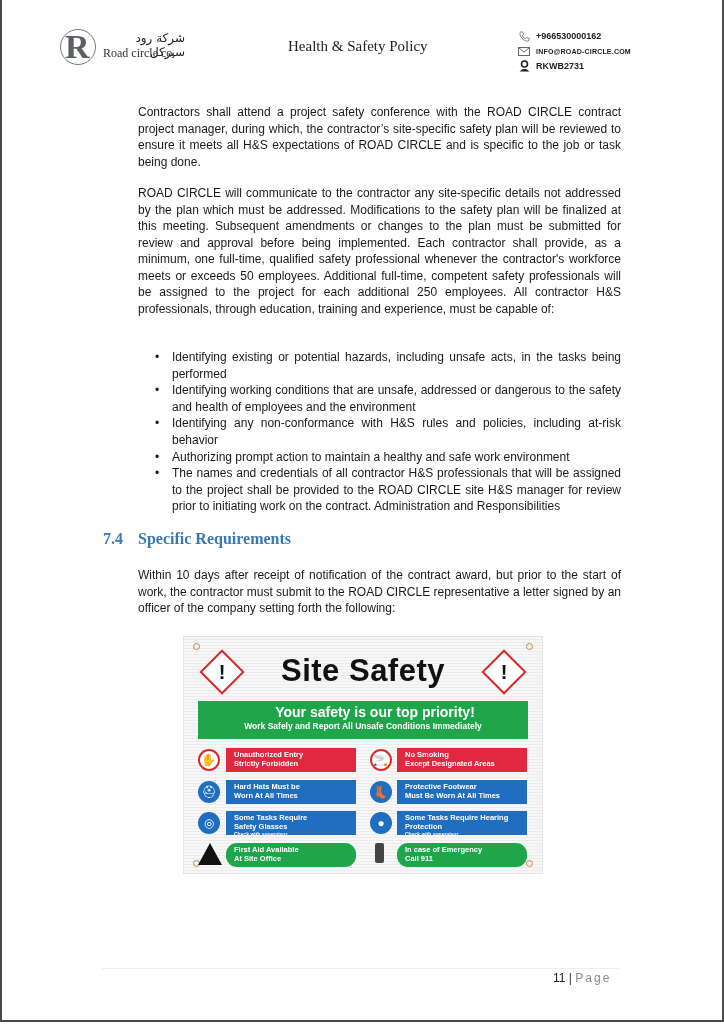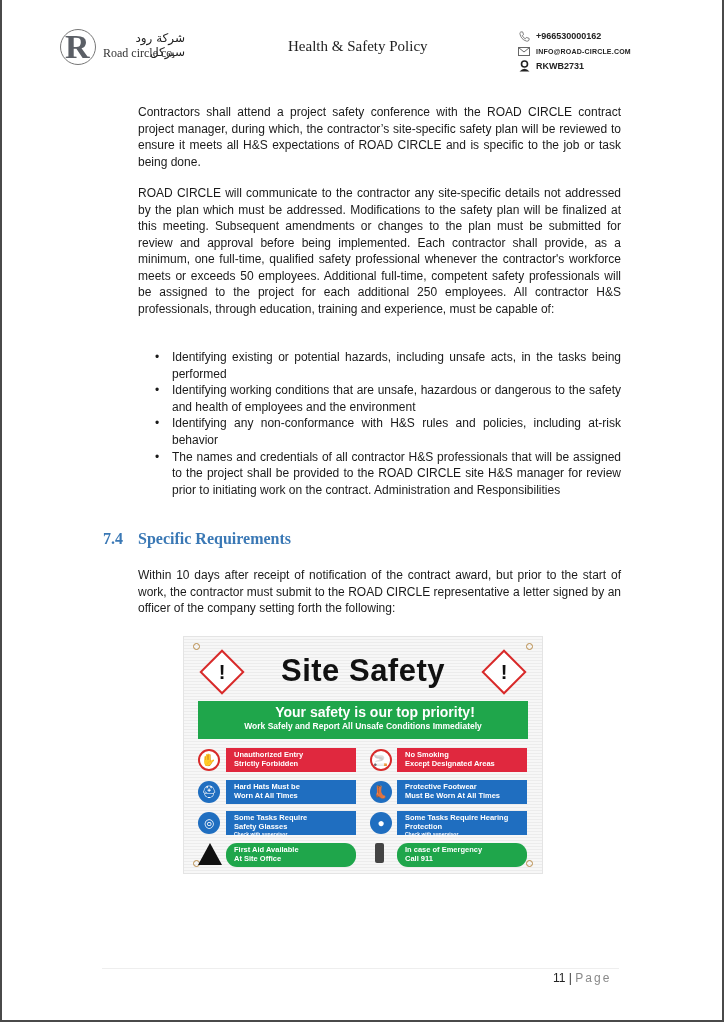--- a/index.html
+++ b/index.html
@@ -88,22 +88,23 @@
       </svg>
     </span>
   <span>RKWB2731</span>
 </div>
 
 <p class="para p1" style="margin:0">Contractors shall attend a project safety conference with the ROAD CIRCLE  contract project manager, during which, the contractor’s site-specific safety plan will be reviewed to ensure it meets all H&amp;S expectations of ROAD CIRCLE  and is specific to the job or task being done.</p>
 <p class="para p2" style="margin:0">ROAD CIRCLE  will communicate to the contractor any site-specific details not addressed by the plan which must be addressed. Modifications to the safety plan will be finalized at this meeting. Subsequent amendments or changes to the plan must be submitted for review and approval before being implemented. Each contractor shall provide, as a minimum, one full-time, qualified safety professional whenever the contractor's workforce meets or exceeds 50 employees. Additional full-time, competent safety professionals will be assigned to the project for each additional 250 employees. All contractor H&amp;S professionals, through education, training and experience, must be capable of:</p>
 
 <ul class="bullets">
   <li>Identifying existing or potential hazards, including unsafe acts, in the tasks being performed</li>
-  <li>Identifying working conditions that are unsafe, hazardous or dangerous to the safety and health of employees and the environment</li>
+  <li>Identifying working conditions that are unsafe, addressed or dangerous to the safety and health of employees and the environment</li>
   <li>Identifying any non-conformance with H&amp;S rules and policies, including at-risk behavior</li>
+  <li>Authorizing prompt action to maintain a healthy and safe work environment</li>
   <li>The names and credentials of all contractor H&amp;S professionals that will be assigned to the project shall be provided to the ROAD CIRCLE  site H&amp;S manager for review prior to initiating work on the contract. Administration and Responsibilities</li>
 </ul>
 
 <div class="h2">
   <span class="num">7.4</span><span>Specific Requirements</span>
 </div>
 <p class="para p3" style="margin:0">Within 10 days after receipt of notification of the contract award, but prior to the start of work, the contractor must submit to the ROAD CIRCLE  representative a letter signed by an officer of the company setting forth the following:</p>
 
 <div class="sign">
   <div class="grommet" style="left:9px;top:6px"></div>

